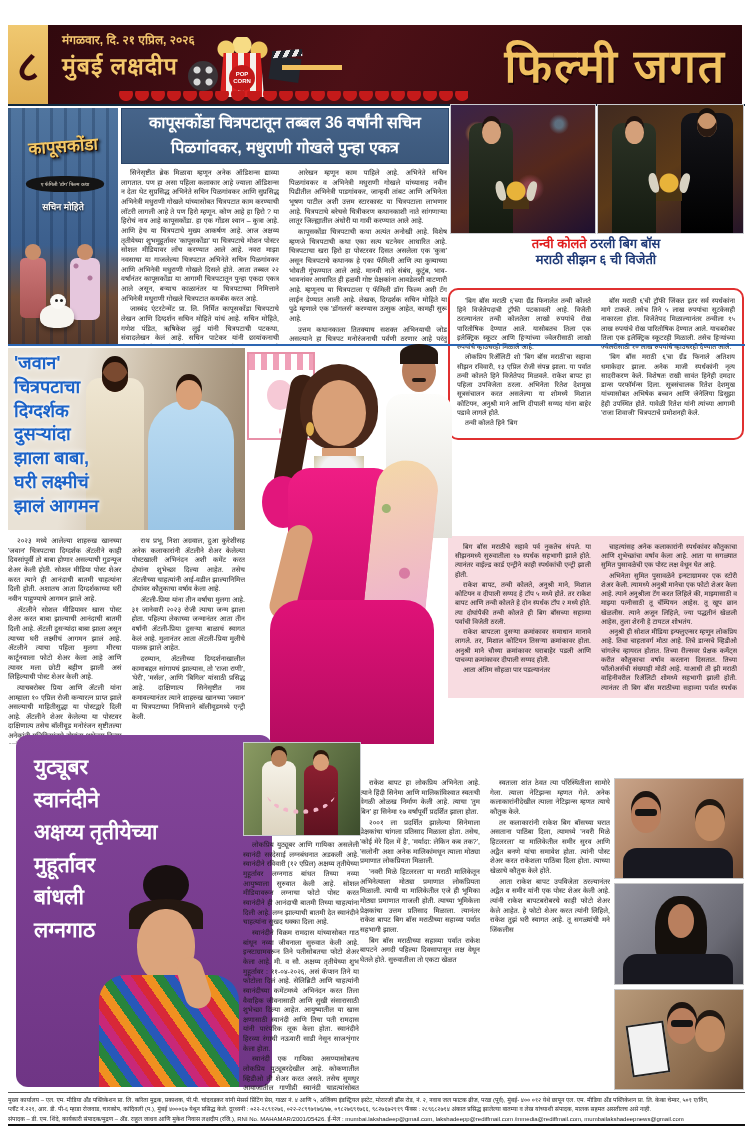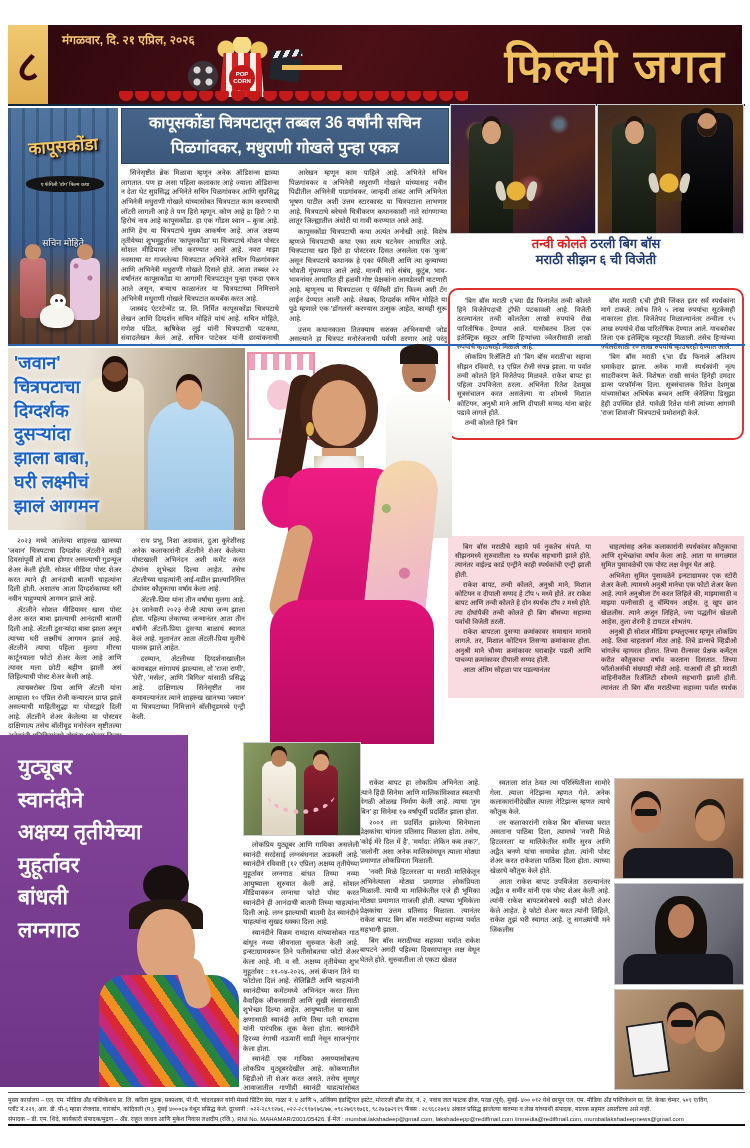--- a/index.html
+++ b/index.html
@@ -48,21 +48,21 @@
   .tinytext p{margin:0 0 1px;text-indent:8px;font-size:6.8px;line-height:1.36;text-align:justify;}
 
   
   .poster{left:8px;top:108px;width:110px;height:236px;overflow:hidden;background:
      repeating-linear-gradient(90deg,rgba(10,30,60,.25) 0 3px,transparent 3px 14px),
      linear-gradient(#50759f 0%,#3c5f8d 58%,#6e4c37 80%,#57392a 100%);}
   .poster-title{position:absolute;left:4px;top:26px;width:102px;text-align:center;transform:rotate(-4deg);
      color:#f3c866;font-size:17px;font-weight:bold;text-shadow:1px 1px 0 #2a1208,2px 2px 3px #000;}
   .poster-tag{position:absolute;left:18px;top:68px;width:74px;background:#141414;border-radius:45%;
      color:#efe7d8;font-size:5px;text-align:center;padding:5px 2px;}
-  .poster-credit{position:absolute;left:0;top:92px;width:110px;text-align:center;color:#fff;font-size:9px;font-weight:normal;text-shadow:0 1px 2px #000;margin-top:36px;}
+  .poster-credit{position:absolute;left:0;top:92px;width:110px;text-align:center;color:#fff;font-size:9px;font-weight:bold;text-shadow:0 1px 2px #000;}
   .fig-man{position:absolute;left:12px;top:150px;width:26px;height:60px;background:linear-gradient(#c77,#a55),
      repeating-linear-gradient(90deg,rgba(120,30,30,.55) 0 3px,transparent 3px 7px);border-radius:5px;}
   .fig-man:before{content:"";position:absolute;left:5px;top:-14px;width:16px;height:16px;border-radius:50%;background:#c98e6a;}
   .fig-woman{position:absolute;left:62px;top:150px;width:30px;height:62px;background:
      radial-gradient(circle at 6px 8px,rgba(120,40,90,.5) 2px,transparent 3px),
      radial-gradient(circle at 20px 20px,rgba(120,40,90,.5) 2px,transparent 3px),#e6c7dd;border-radius:7px;}
   .fig-woman:before{content:"";position:absolute;left:7px;top:-14px;width:16px;height:16px;border-radius:50%;background:#c98e6a;}
   .fig-dog{position:absolute;left:32px;top:196px;width:34px;height:24px;border-radius:50% 50% 40% 40%;background:#f7f5f0;box-shadow:0 3px 4px rgba(0,0,0,.4);}
   .fig-dog:before{content:"";position:absolute;left:10px;top:-10px;width:16px;height:15px;border-radius:50%;background:#fbfaf7;}
   .fig-dog:after{content:"";position:absolute;left:15px;top:-5px;width:3px;height:3px;border-radius:50%;background:#222;box-shadow:5px 0 0 #222;}
@@ -135,21 +135,21 @@
   .cw-sleeveR{position:absolute;left:136px;top:108px;width:44px;height:54px;border-radius:50%;background:#e2167c;}
   .cw-dupatta{position:absolute;left:118px;top:96px;width:62px;height:250px;border-radius:30px;transform:rotate(6deg);background:
      radial-gradient(circle at 20% 20%,rgba(90,160,60,.55) 4px,transparent 5px),
      radial-gradient(circle at 60% 45%,rgba(200,80,140,.6) 5px,transparent 6px),
      radial-gradient(circle at 35% 70%,rgba(230,150,40,.6) 4px,transparent 5px),
      linear-gradient(160deg,#f4d9a8,#efb3cd 60%,#e88bb4);}
   .cw-armL{position:absolute;left:30px;top:160px;width:26px;height:96px;border-radius:13px;background:#d9a078;transform:rotate(14deg);}
   .cw-skirt{position:absolute;left:22px;top:236px;width:164px;height:144px;border-radius:30px 30px 0 0;background:linear-gradient(#e01278,#b50c60);}
 
   
-  .purplepanel{left:0;top:735px;width:188px;height:352px;border-radius:0;background:linear-gradient(#83459a,#6f3585);}
+  .purplepanel{left:16px;top:735px;width:256px;height:352px;border-radius:12px;background:linear-gradient(#83459a,#6f3585);}
   .purple-head{position:absolute;left:18px;top:16px;width:170px;color:#fff;font-size:21px;font-weight:bold;line-height:1.55;}
   .sw-photo{left:85px;top:865px;width:158px;height:222px;}
   .sw-bun{position:absolute;left:58px;top:0;width:46px;height:40px;border-radius:50%;background:#181010;}
   .sw-hairband{position:absolute;left:44px;top:34px;width:74px;height:30px;border-radius:50% 50% 0 0;background:#241812;}
   .sw-face{position:absolute;left:52px;top:44px;width:58px;height:74px;border-radius:48%;background:#dba47c;}
   .sw-hand{position:absolute;left:96px;top:92px;width:26px;height:52px;border-radius:13px;background:#dba47c;transform:rotate(-18deg);}
   .sw-top{position:absolute;left:14px;top:110px;width:140px;height:112px;border-radius:26px 26px 0 0;background:
      repeating-linear-gradient(55deg,#d82838 0 9px,#f09020 9px 18px,#28843c 18px 27px,#2858b8 27px 36px,#c82878 36px 45px);}
 
   .wedding{left:243px;top:742px;width:116px;height:92px;background:linear-gradient(120deg,#8a9a62,#56683e 70%,#3c4c2c);}
@@ -187,20 +187,21 @@
 <body>
 
 <div class="page">
 
   <div class="abs pagenum-box">
     <span>८</span>
   </div>
 
   <div class="abs banner">
     <div class="abs date-line">मंगळवार, दि. २१ एप्रिल, २०२६</div>
+    <div class="abs masthead">मुंबई लक्षदीप</div>
 
     <div class="abs popcorn">
       <div class="reel"></div>
       <div class="pc-puffs"></div>
       <div class="pc-box"></div>
       <div class="clapper"></div>
       <div class="pc-logo">POP CORN</div>
     </div>
 
     <div class="abs title-dash"></div>

